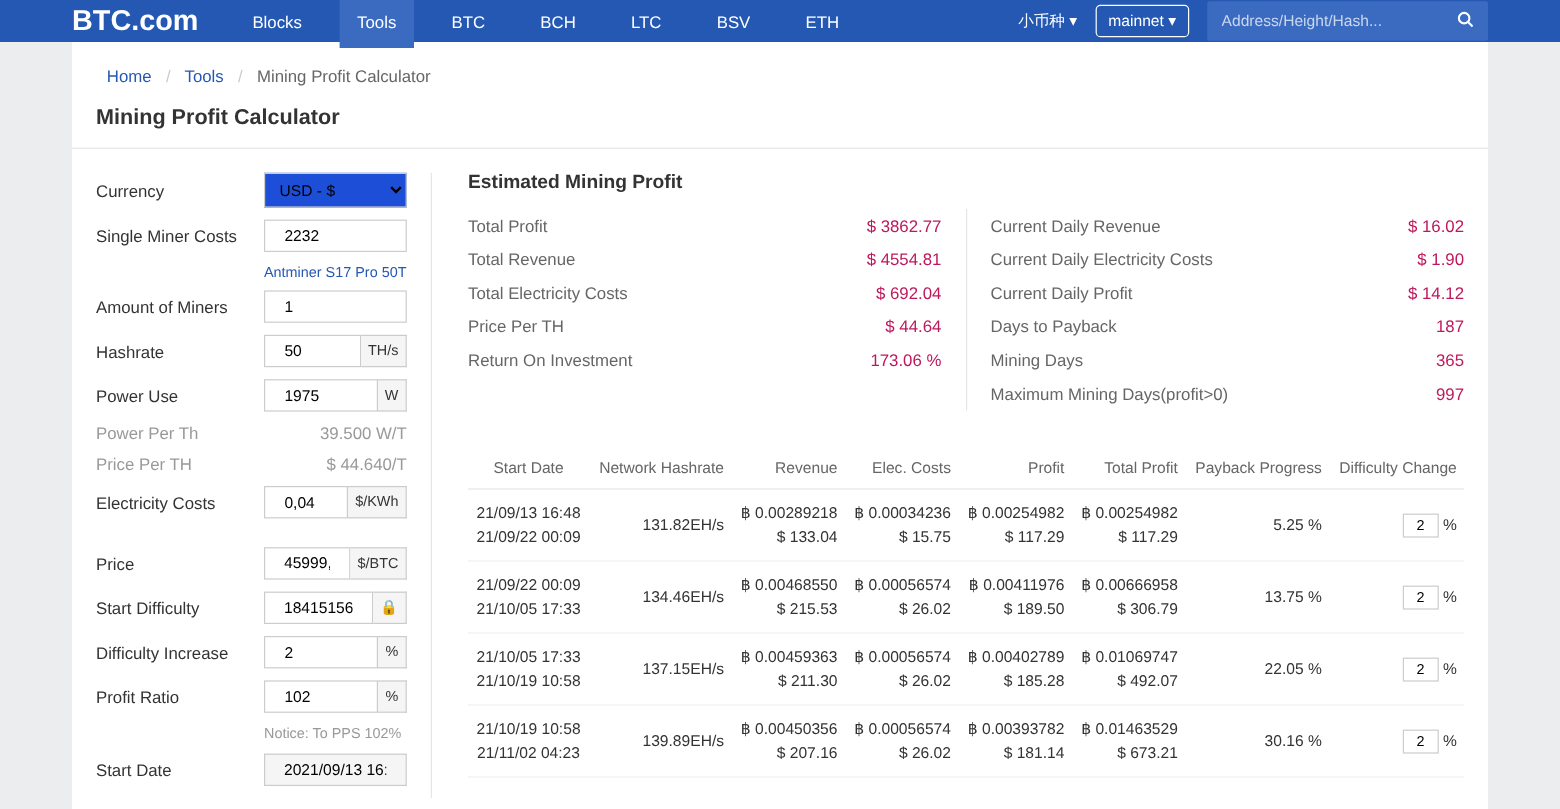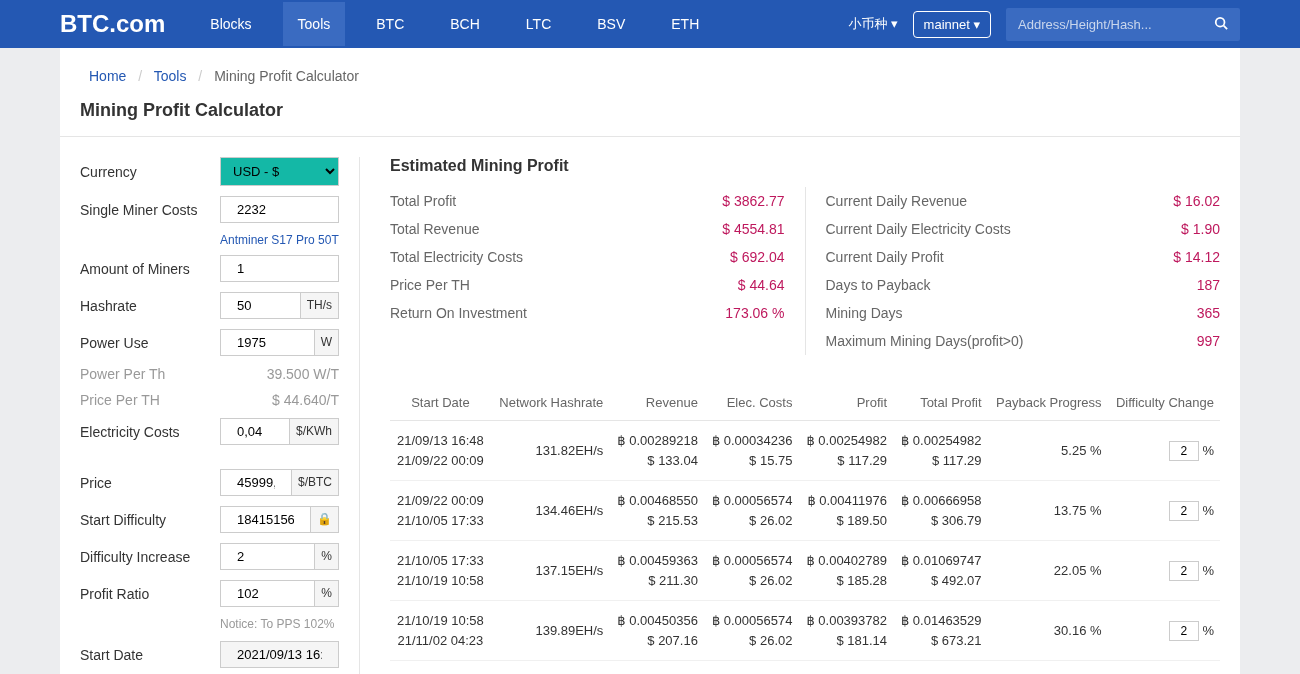--- a/index.html
+++ b/index.html
@@ -1,17 +1,17 @@
 <!DOCTYPE html>
 <html><head>
 <meta charset="utf-8">
 <style>
 * { margin: 0; padding: 0; box-sizing: border-box; }
 body { font-family: -apple-system, BlinkMacSystemFont, "Segoe UI", Helvetica, Arial, sans-serif; font-size: 14px; background: #ecedef; color: #333; }
-.navbar { background: #2458b3; height: 48px; display: flex; align-items: center; padding: 0 60px; }
+.navbar { background: #2458b3; height: 35px; display: flex; align-items: center; padding: 0 60px; }
 .logo { color: #fff; font-weight: bold; font-size: 24px; margin-right: 30px; }
 .nav-links { display: flex; gap: 16px; }
 .nav-link { color: #fff; padding: 14px 15px; text-decoration: none; font-size: 14px; cursor: pointer; }
 .nav-link.active { background: #3a6bc1; }
 .nav-right { margin-left: auto; display: flex; align-items: center; gap: 15px; }
 .small-coin { color: #fff; font-size: 13px; cursor: pointer; }
 .net-select { border: 1px solid #fff; color: #fff; padding: 5px 10px; border-radius: 4px; font-size: 13px; cursor: pointer; }
 .search-box { background: #3a6bc1; border: none; padding: 8px 12px; color: #fff; width: 200px; font-size: 13px; border-radius: 2px; }
 .search-box::placeholder { color: #c9d6ec; }
 .search-btn { background: #3a6bc1; border: none; color: #fff; padding: 8px 12px; cursor: pointer; border-radius: 2px; margin-left: -4px; }
@@ -22,21 +22,21 @@
 .breadcrumb .current { color: #666; }
 .page-title { font-size: 18px; padding: 0 20px 15px; color: #333; border-bottom: 1px solid #e5e5e5; }
 .content { display: flex; padding: 20px; gap: 30px; }
 .sidebar { width: 280px; flex-shrink: 0; border-right: 1px solid #e5e5e5; padding-right: 20px; }
 .form-row { display: flex; align-items: center; margin-bottom: 10px; }
 .form-label { flex: 0 0 140px; font-size: 14px; color: #333; }
 .form-ro-label { flex: 0 0 140px; font-size: 14px; color: #999; }
 .form-ro-value { flex: 1; text-align: right; font-size: 14px; color: #999; }
 .form-control { flex: 1; display: flex; }
 .form-input { border: 1px solid #ccc; padding: 5px 16px; font-size: 13px; width: 100%; }
-.form-select { border: 1px solid #ccc; padding: 5px 8px; font-size: 13px; width: 100%; background: #14b8a6; }
+.form-select { border: 1px solid #ccc; padding: 5px 8px; font-size: 13px; width: 100%; background: #1d4ed8; }
 .input-suffix { border: 1px solid #ccc; border-left: none; padding: 5px 6px; font-size: 12px; background: #f5f5f5; white-space: nowrap; }
 .helper-link { font-size: 12px; color: #2458b3; margin-left: 140px; margin-bottom: 8px; display: block; text-decoration: none; }
 .notice { font-size: 12px; color: #999; margin-left: 140px; margin-bottom: 10px; }
 .gap { height: 14px; border-top:1px solid transparent; }
 .main { flex: 1; }
 .section-title { font-size: 16px; font-weight: bold; margin-bottom: 12px; }
 .profit-grid { display: flex; gap: 20px; margin-bottom: 30px; }
 .profit-col { flex: 1; }
 .profit-col:first-child { border-right: 1px solid #e5e5e5; padding-right: 20px; }
 .profit-row { display: flex; justify-content: space-between; padding: 6px 0; font-size: 14px; }

